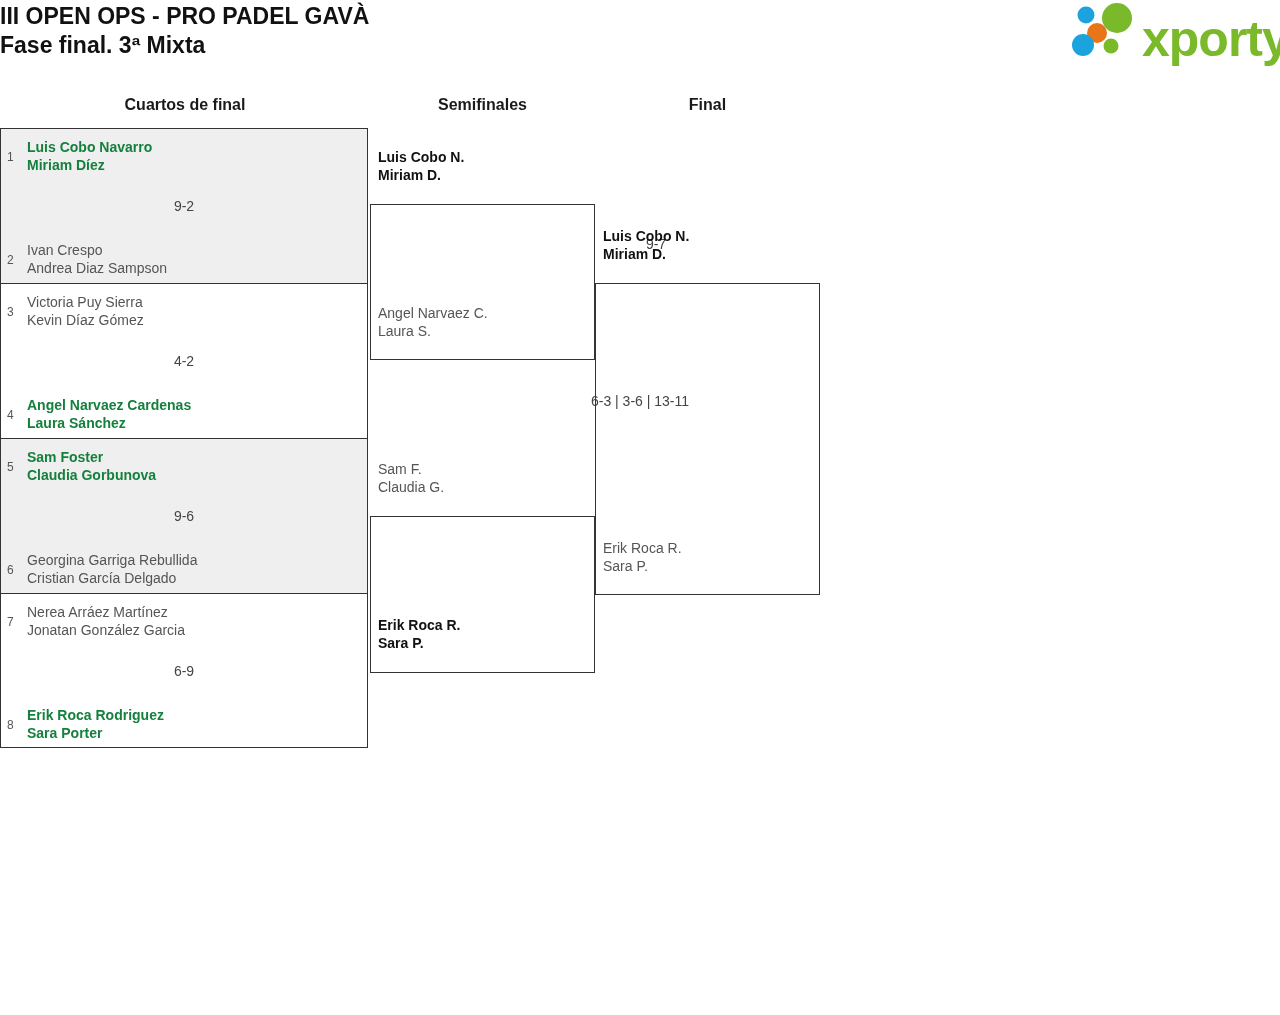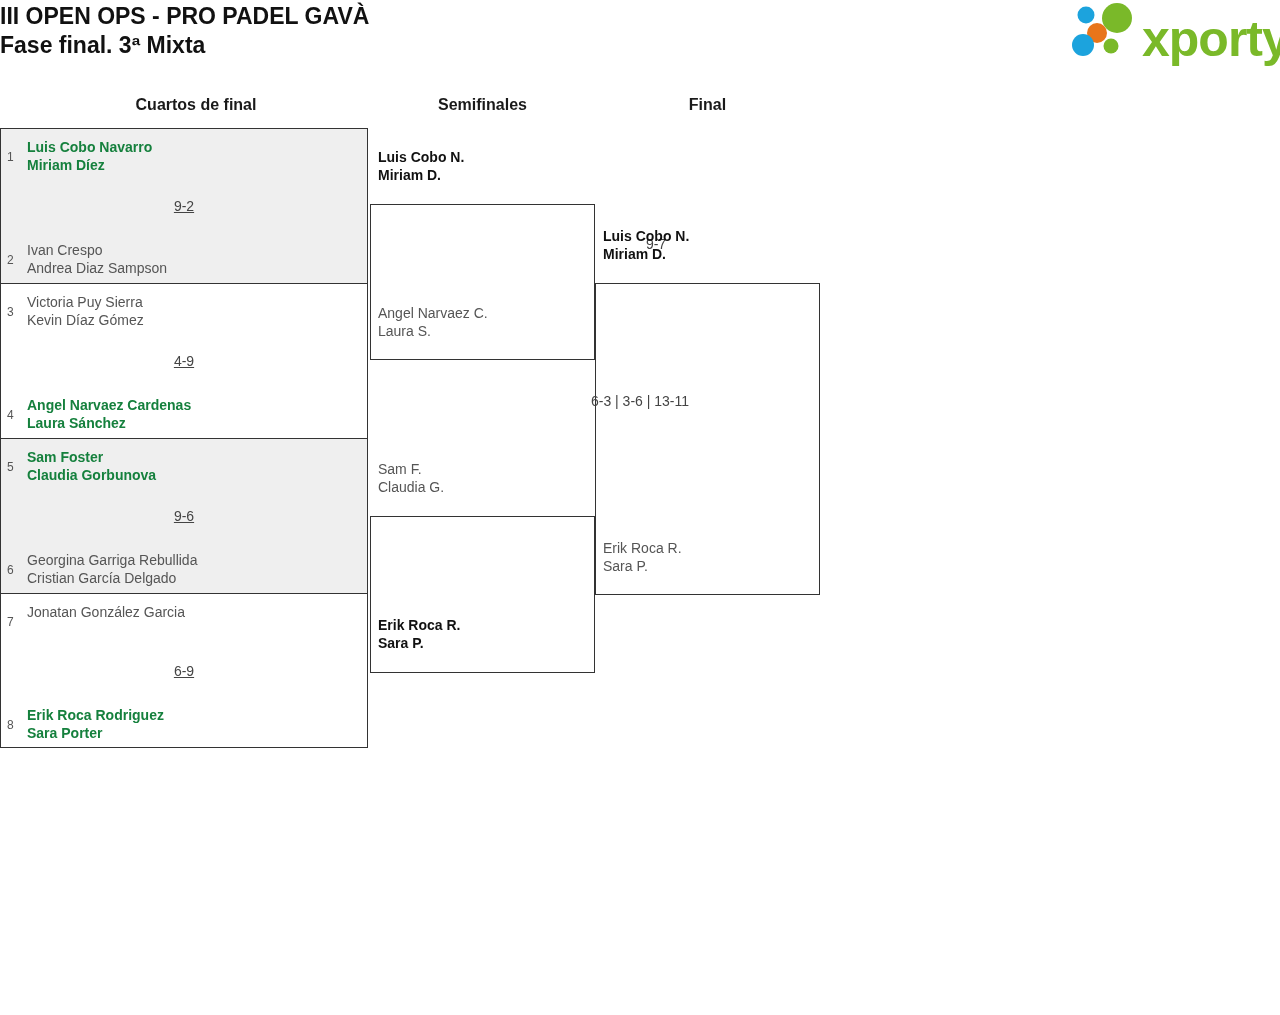--- a/index.html
+++ b/index.html
@@ -59,21 +59,21 @@
   
   .round-head {
     position: absolute;
     top: 96px;
     font-size: 16px;
     font-weight: bold;
     color: #1a1a1a;
     text-align: center;
     white-space: nowrap;
   }
-  #round-head-0 { left: 0px;   width: 370px; padding-left: 11px; }
+  #round-head-0 { left: 0px;   width: 370px; }
   #round-head-1 { left: 370px; width: 225px; }
   #round-head-2 { left: 595px; width: 225px; }
 
   
   .bracket {
     position: absolute;
     left: 0; top: 0;
     width: 1280px; height: 1015px;
   }
 
@@ -113,21 +113,20 @@
   .team.win { color: #15803d; font-weight: bold; }
   .team .ln { display: block; white-space: nowrap; }
 
   .qf-score {
     position: absolute;
     left: 0; right: 0;
     top: 69px;
     text-align: center;
     font-size: 14px;
     color: #444444;
-    text-decoration: underline;
   }
 
   
   .sf-box, .fn-box {
     position: absolute;
     border: 1px solid #333333;
     box-sizing: border-box;
     background: transparent;
   }
   .sf-box { left: 370px; width: 225px; }
@@ -206,21 +205,21 @@
       <span class="ln">Andrea Diaz Sampson</span>
     </div>
   </div>
 
   <div class="qf-box" style="top:283px;">
     <div class="seed top">3</div>
     <div class="team top">
       <span class="ln">Victoria Puy Sierra</span>
       <span class="ln">Kevin Díaz Gómez</span>
     </div>
-    <div class="qf-score">4-9</div>
+    <div class="qf-score">4-2</div>
     <div class="seed bottom">4</div>
     <div class="team bottom win">
       <span class="ln">Angel Narvaez Cardenas</span>
       <span class="ln">Laura Sánchez</span>
     </div>
   </div>
 
   <div class="qf-box shaded" style="top:438px;">
     <div class="seed top">5</div>
     <div class="team top win">
@@ -231,20 +230,21 @@
     <div class="seed bottom">6</div>
     <div class="team bottom">
       <span class="ln">Georgina Garriga Rebullida</span>
       <span class="ln">Cristian García Delgado</span>
     </div>
   </div>
 
   <div class="qf-box last" style="top:593px;">
     <div class="seed top">7</div>
     <div class="team top">
+      <span class="ln">Nerea Arráez Martínez</span>
       <span class="ln">Jonatan González Garcia</span>
     </div>
     <div class="qf-score">6-9</div>
     <div class="seed bottom">8</div>
     <div class="team bottom win">
       <span class="ln">Erik Roca Rodriguez</span>
       <span class="ln">Sara Porter</span>
     </div>
   </div>
 

